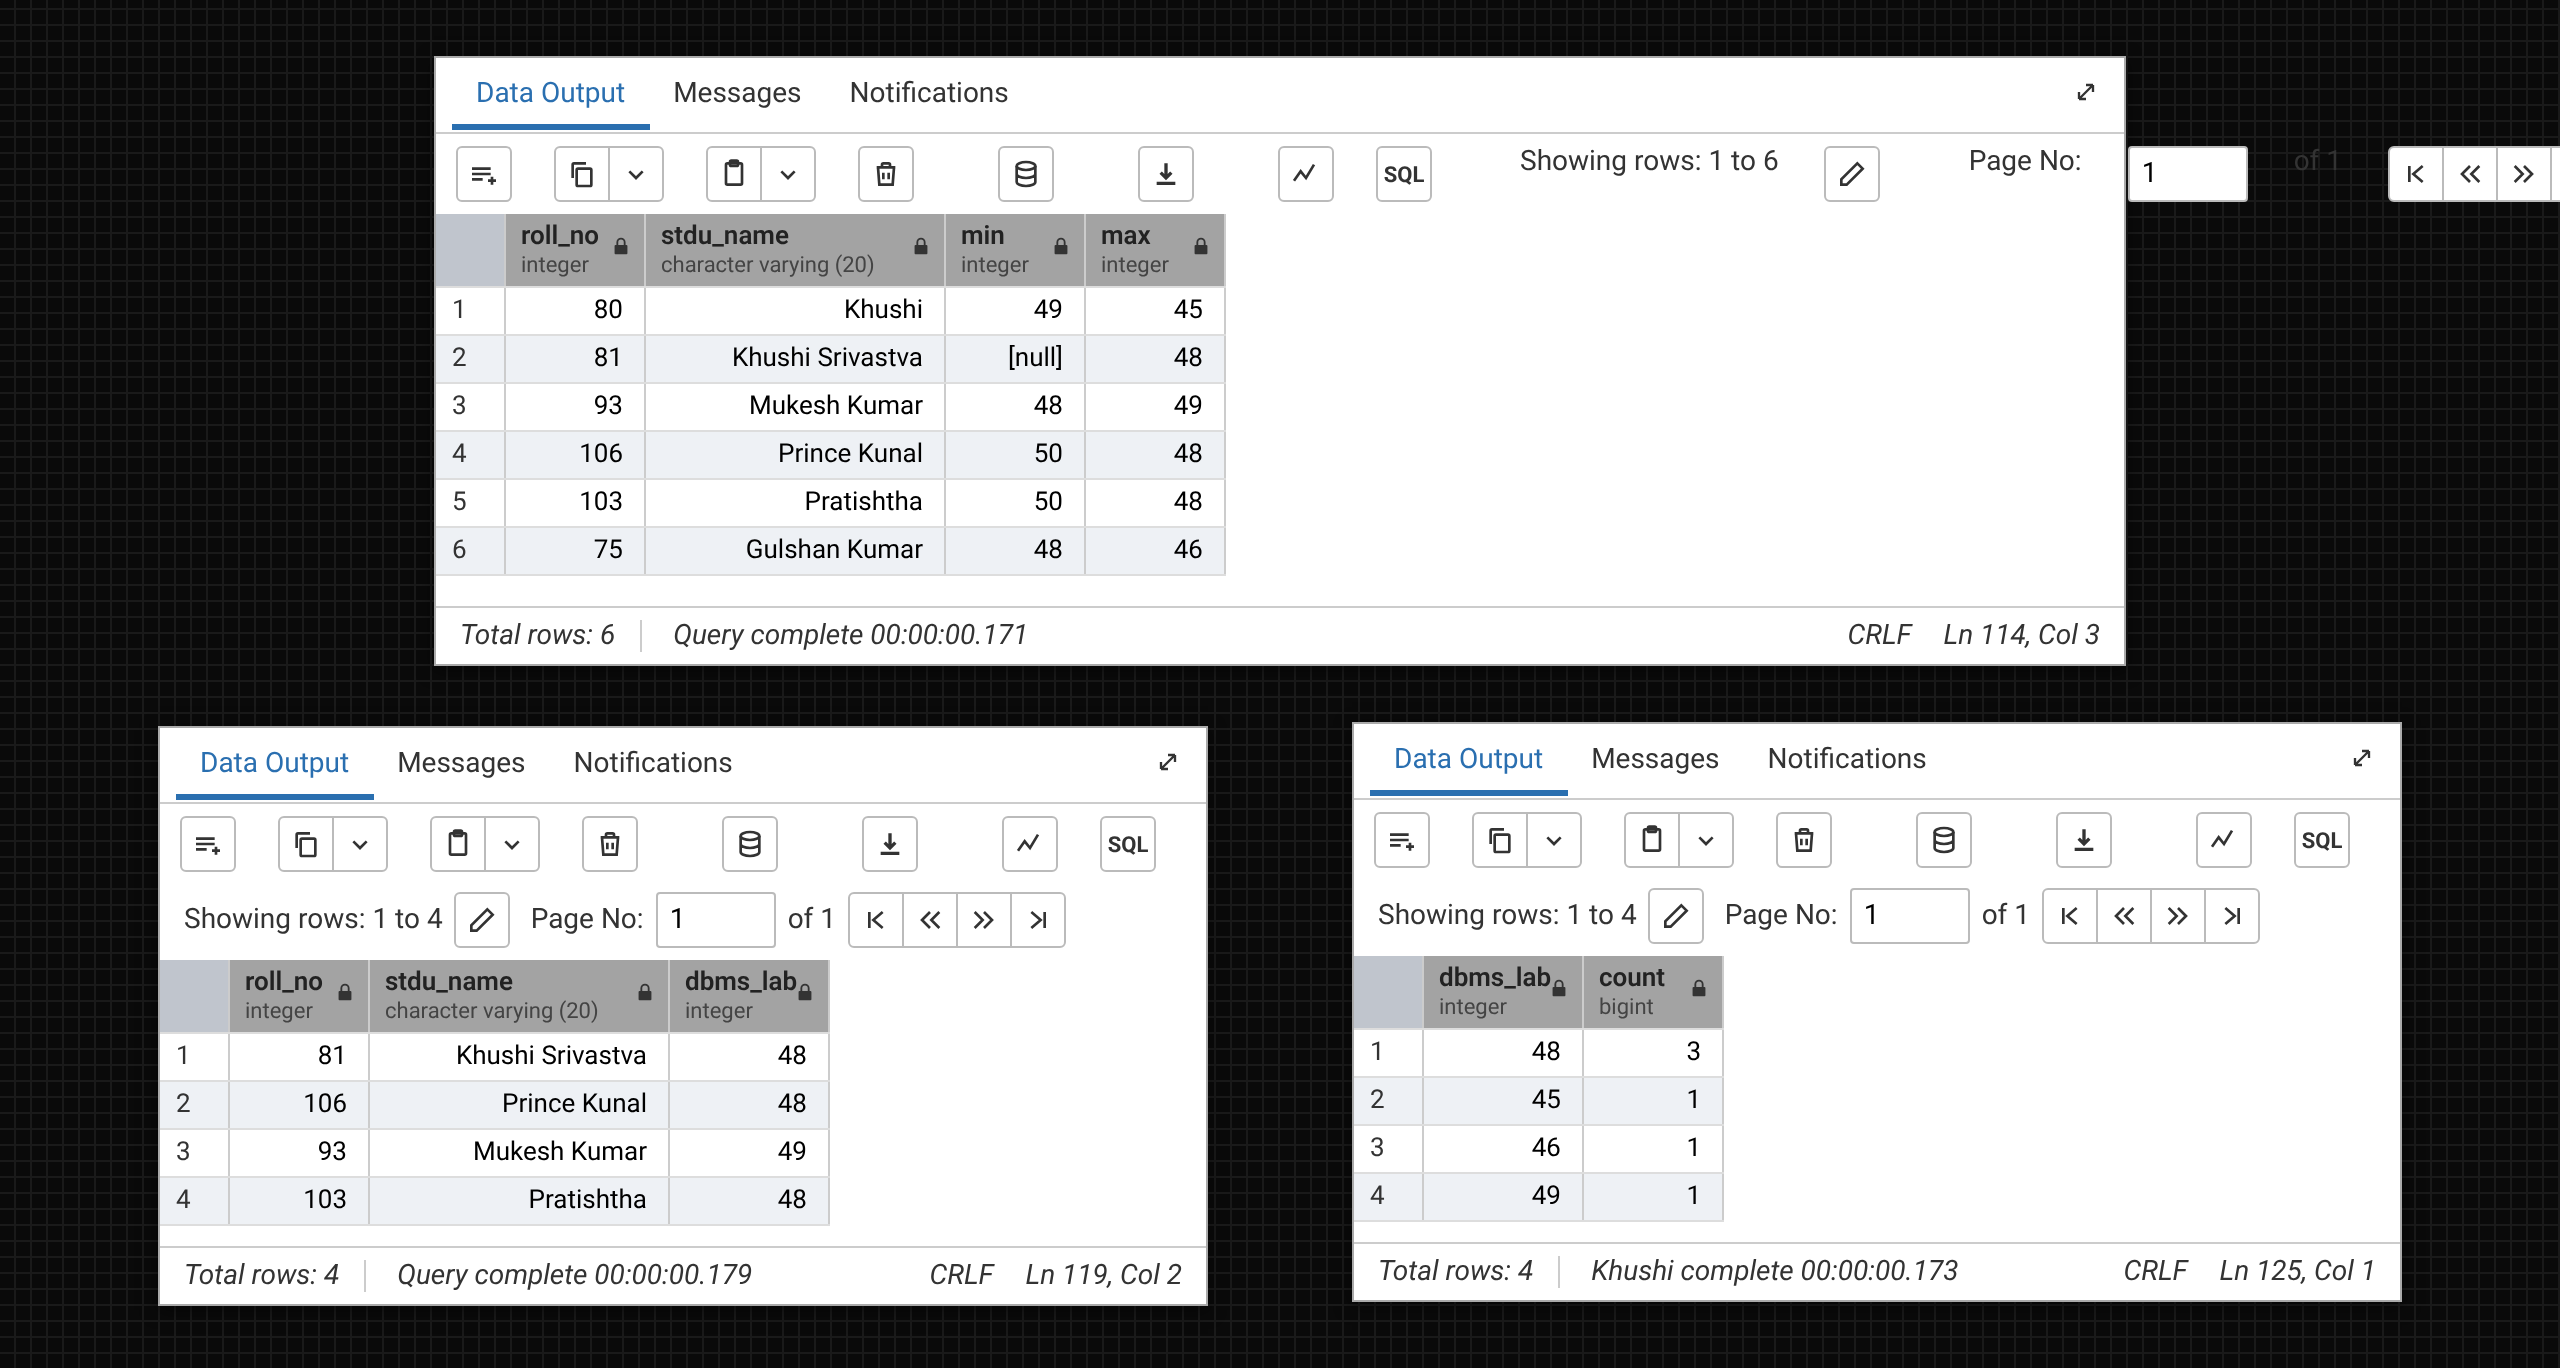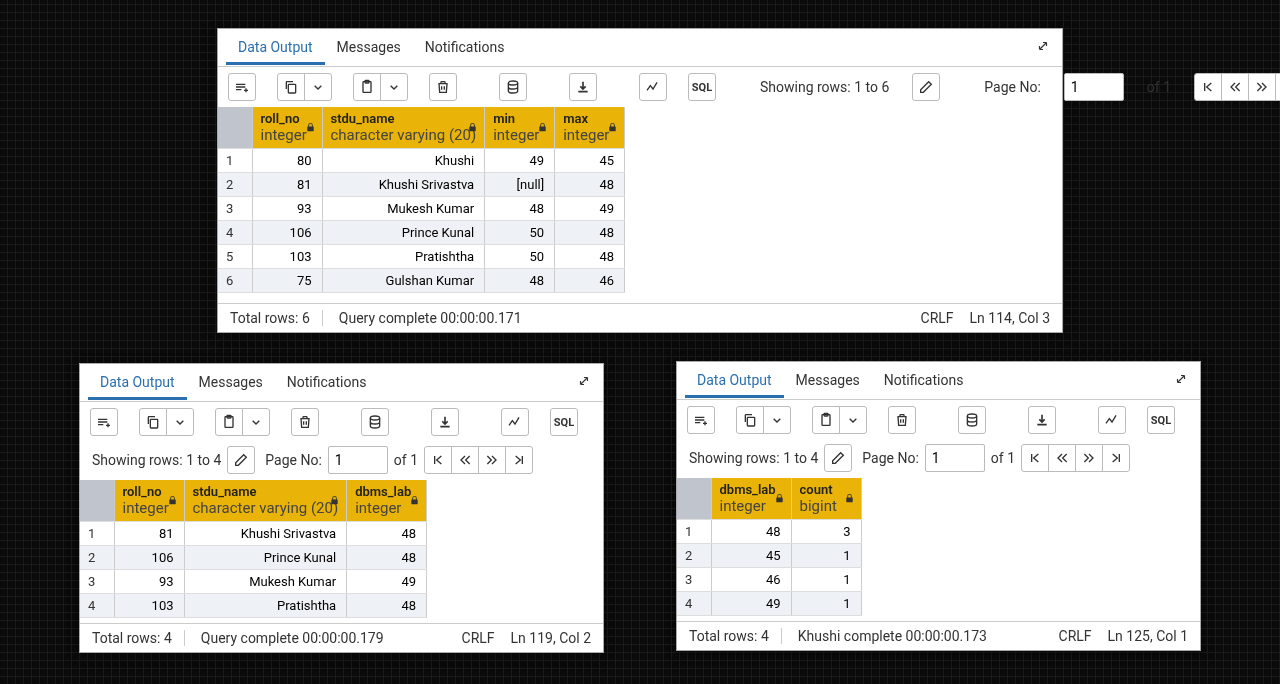--- a/index.html
+++ b/index.html
@@ -9,42 +9,42 @@
       repeating-linear-gradient(0deg, transparent, transparent 7px, #1a1a1a 7px, #1a1a1a 8px),
       repeating-linear-gradient(90deg, transparent, transparent 7px, #1a1a1a 7px, #1a1a1a 8px);
     width: 1280px; height: 684px; position: relative;
   }
   .panel { position: absolute; background:#fff; border:1px solid #aaa; box-shadow:0 2px 8px rgba(0,0,0,0.5); display:flex; flex-direction:column; }
   .tabs-row { display:flex; align-items:center; border-bottom:1px solid #ccc; padding:0 8px; height:38px; position:relative; }
   .tab { padding:8px 12px 7px; font-size:14px; color:#333; cursor:pointer; border-bottom:3px solid transparent; }
   .tab.active { color:#2a6fb0; border-bottom-color:#2a6fb0; }
   .expand-icon { margin-left:auto; cursor:pointer; padding:4px; }
   .expand-icon svg { width:14px; height:14px; stroke:#333; }
-  .toolbar { display:flex; align-items:center; gap:21px; padding:6px 10px; }
+  .toolbar { display:flex; align-items:flex-start; gap:21px; padding:6px 10px; }
   .btn, .tbtn { height:28px; min-width:28px; display:inline-flex; align-items:center; justify-content:center; border:1px solid #bbb; background:#fff; border-radius:3px; cursor:pointer; font-size:11px; font-weight:bold; color:#333; }
   .tbtn svg { width:16px; height:16px; }
   .vsep { height:20px; }
   .tool-text { font-size:14px; color:#333; white-space:nowrap; padding:0 2px;}
   .page-input { width:60px; height:28px; border:1px solid #bbb; border-radius:2px; padding:0 6px; font-size:14px; }
   .table-wrap { flex:0 0 auto; }
   table { border-collapse:collapse; font-size:13px; }
   th, td { border-right:1px solid #ccc; border-bottom:1px solid #ddd; }
-  th { background:#eab308; text-align:left; padding:4px 8px; font-weight:normal; position:relative; }
+  th { background:#a3a3a3; text-align:left; padding:4px 8px; font-weight:normal; position:relative; }
   th .col-name { font-weight:600; font-size:13px; color:#222;}
-  th .col-type { font-size:15px; color:#444; }
+  th .col-type { font-size:11px; color:#444; }
   th .lock { position:absolute; right:6px; top:50%; transform:translateY(-50%); }
   td { padding:4px 10px; }
   td.num { text-align:right; font-variant-numeric:tabular-nums; }
   td.txt { text-align:right; }
   .rownum-th { background:#c0c5cd; width:34px; }
   .rownum { background:#c0c5cd; text-align:left; padding:4px 8px; color:#333; width:34px;}
   tr.odd  td { background:#fff; }
   tr.even td { background:#eef1f5; }
   .gap { flex:1 1 auto; }
-  .status { display:flex; align-items:center; gap:16px; border-top:1px solid #ccc; padding:6px 12px; font-size:14px; color:#333; }
+  .status { display:flex; align-items:center; gap:16px; border-top:1px solid #ccc; padding:6px 12px; font-size:14px; color:#333;font-style:italic; }
   .status .seg { white-space:nowrap; }
   .status .left { border-right:1px solid #ccc; padding-right:12px;}
   .status .grow { flex:1; }
   .btn-group { display:flex; }
   .btn-group .tbtn { border-radius:0; margin-left:-1px;}
   .btn-group .tbtn:first-child { border-top-left-radius:3px; border-bottom-left-radius:3px; margin-left:0;}
   .btn-group .tbtn:last-child { border-top-right-radius:3px; border-bottom-right-radius:3px;}
   .toolbar2 { display:flex; align-items:center; gap:4px; padding:4px 10px 6px; flex-wrap:wrap;}
 </style>
 </head>

